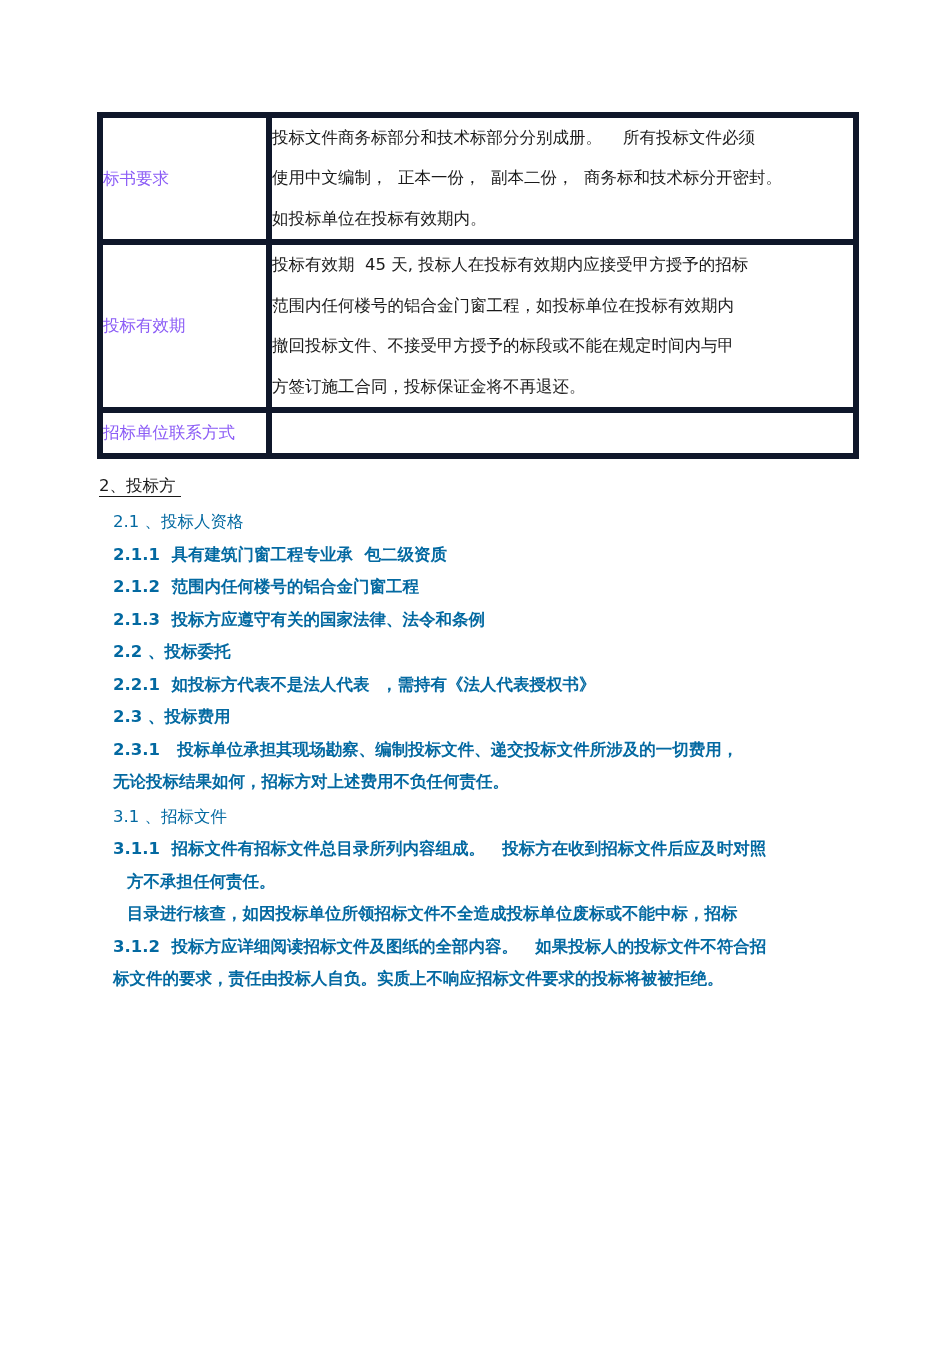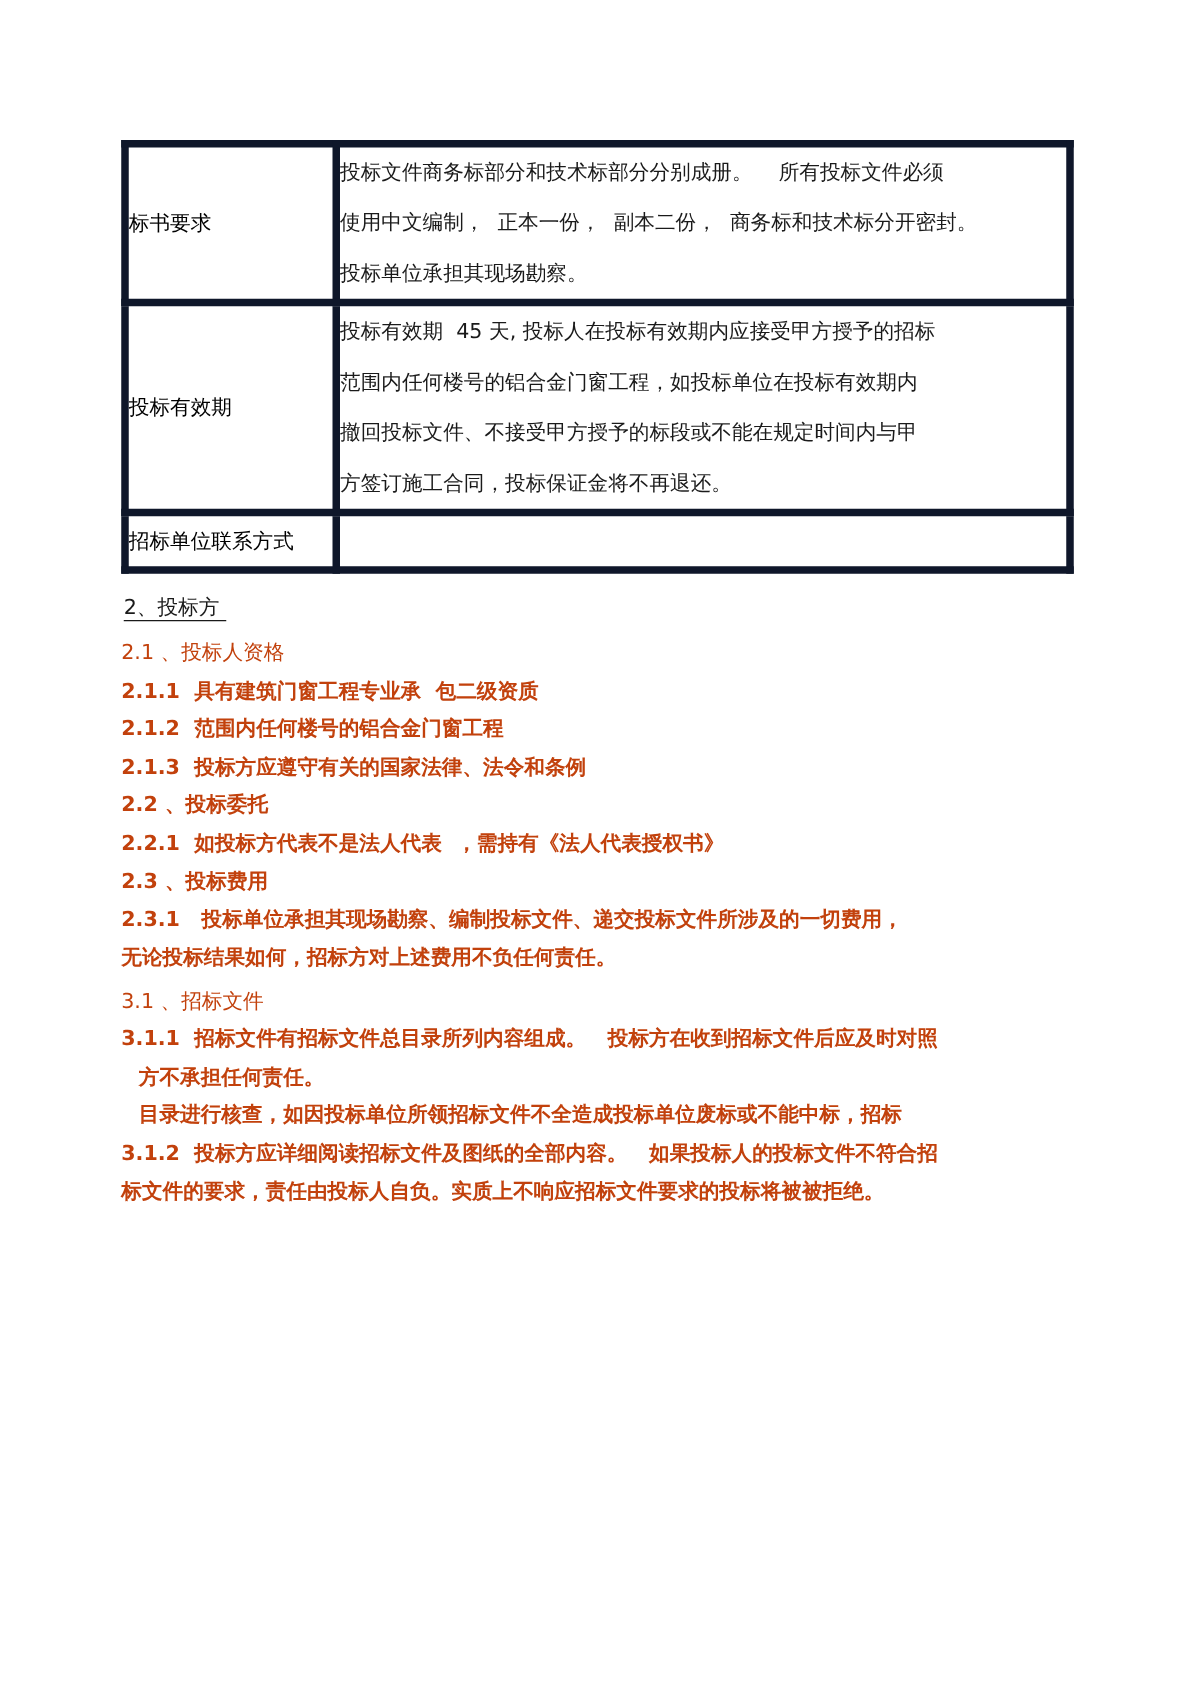--- a/index.html
+++ b/index.html
@@ -36,21 +36,21 @@
   table.req-table td {
     border: 6px solid #0f172a;
     vertical-align: middle;
     padding: 0;
   }
   td.label-cell {
     width: 163px;
     padding: 6px 0 6px 10px;
     font-size: 16.5px;
     line-height: 1.9;
-    color: #000000;
+    color: #8b5cf6;
     white-space: nowrap;
   }
   td.value-cell {
     padding: 12px 12px 12px 13px;
     font-size: 16.5px;
     line-height: 2.45;
     color: #1a1a1a;
   }
   td.value-cell.single {
     padding-top: 10px;
@@ -66,22 +66,22 @@
   }
   .row-tall td.label-cell {
     padding-top: 0;
     padding-bottom: 0;
   }
 
   
   .para {
     font-size: 16.5px;
     line-height: 1.0;
-    color: #c2410c;
-    margin: 0;
+    color: #0369a1;
+    margin: 16px;
     white-space: pre-wrap;
   }
   .block {
     margin-top: 14px;
   }
   .block .para + .para {
     margin-top: 14px;
     font-weight: bold;
   }
   .heading {
@@ -110,21 +110,21 @@
 <div class="page">
   <div class="doc-body">
 
     <table class="req-table">
       <tbody>
         <tr class="row-tall">
           <td class="label-cell">标书要求</td>
           <td class="value-cell">
             <span class="v-line">投标文件商务标部分和技术标部分分别成册。    所有投标文件必须</span>
             <span class="v-line">使用中文编制，  正本一份，  副本二份，  商务标和技术标分开密封。</span>
-            <span class="v-line">投标单位承担其现场勘察。</span>
+            <span class="v-line">如投标单位在投标有效期内。</span>
           </td>
         </tr>
 
 
         <tr class="row-tall">
           <td class="label-cell">投标有效期</td>
           <td class="value-cell">
             <span class="v-line">投标有效期  45 天, 投标人在投标有效期内应接受甲方授予的招标</span>
             <span class="v-line">范围内任何楼号的铝合金门窗工程，如投标单位在投标有效期内</span>
             <span class="v-line">撤回投标文件、不接受甲方授予的标段或不能在规定时间内与甲</span>

